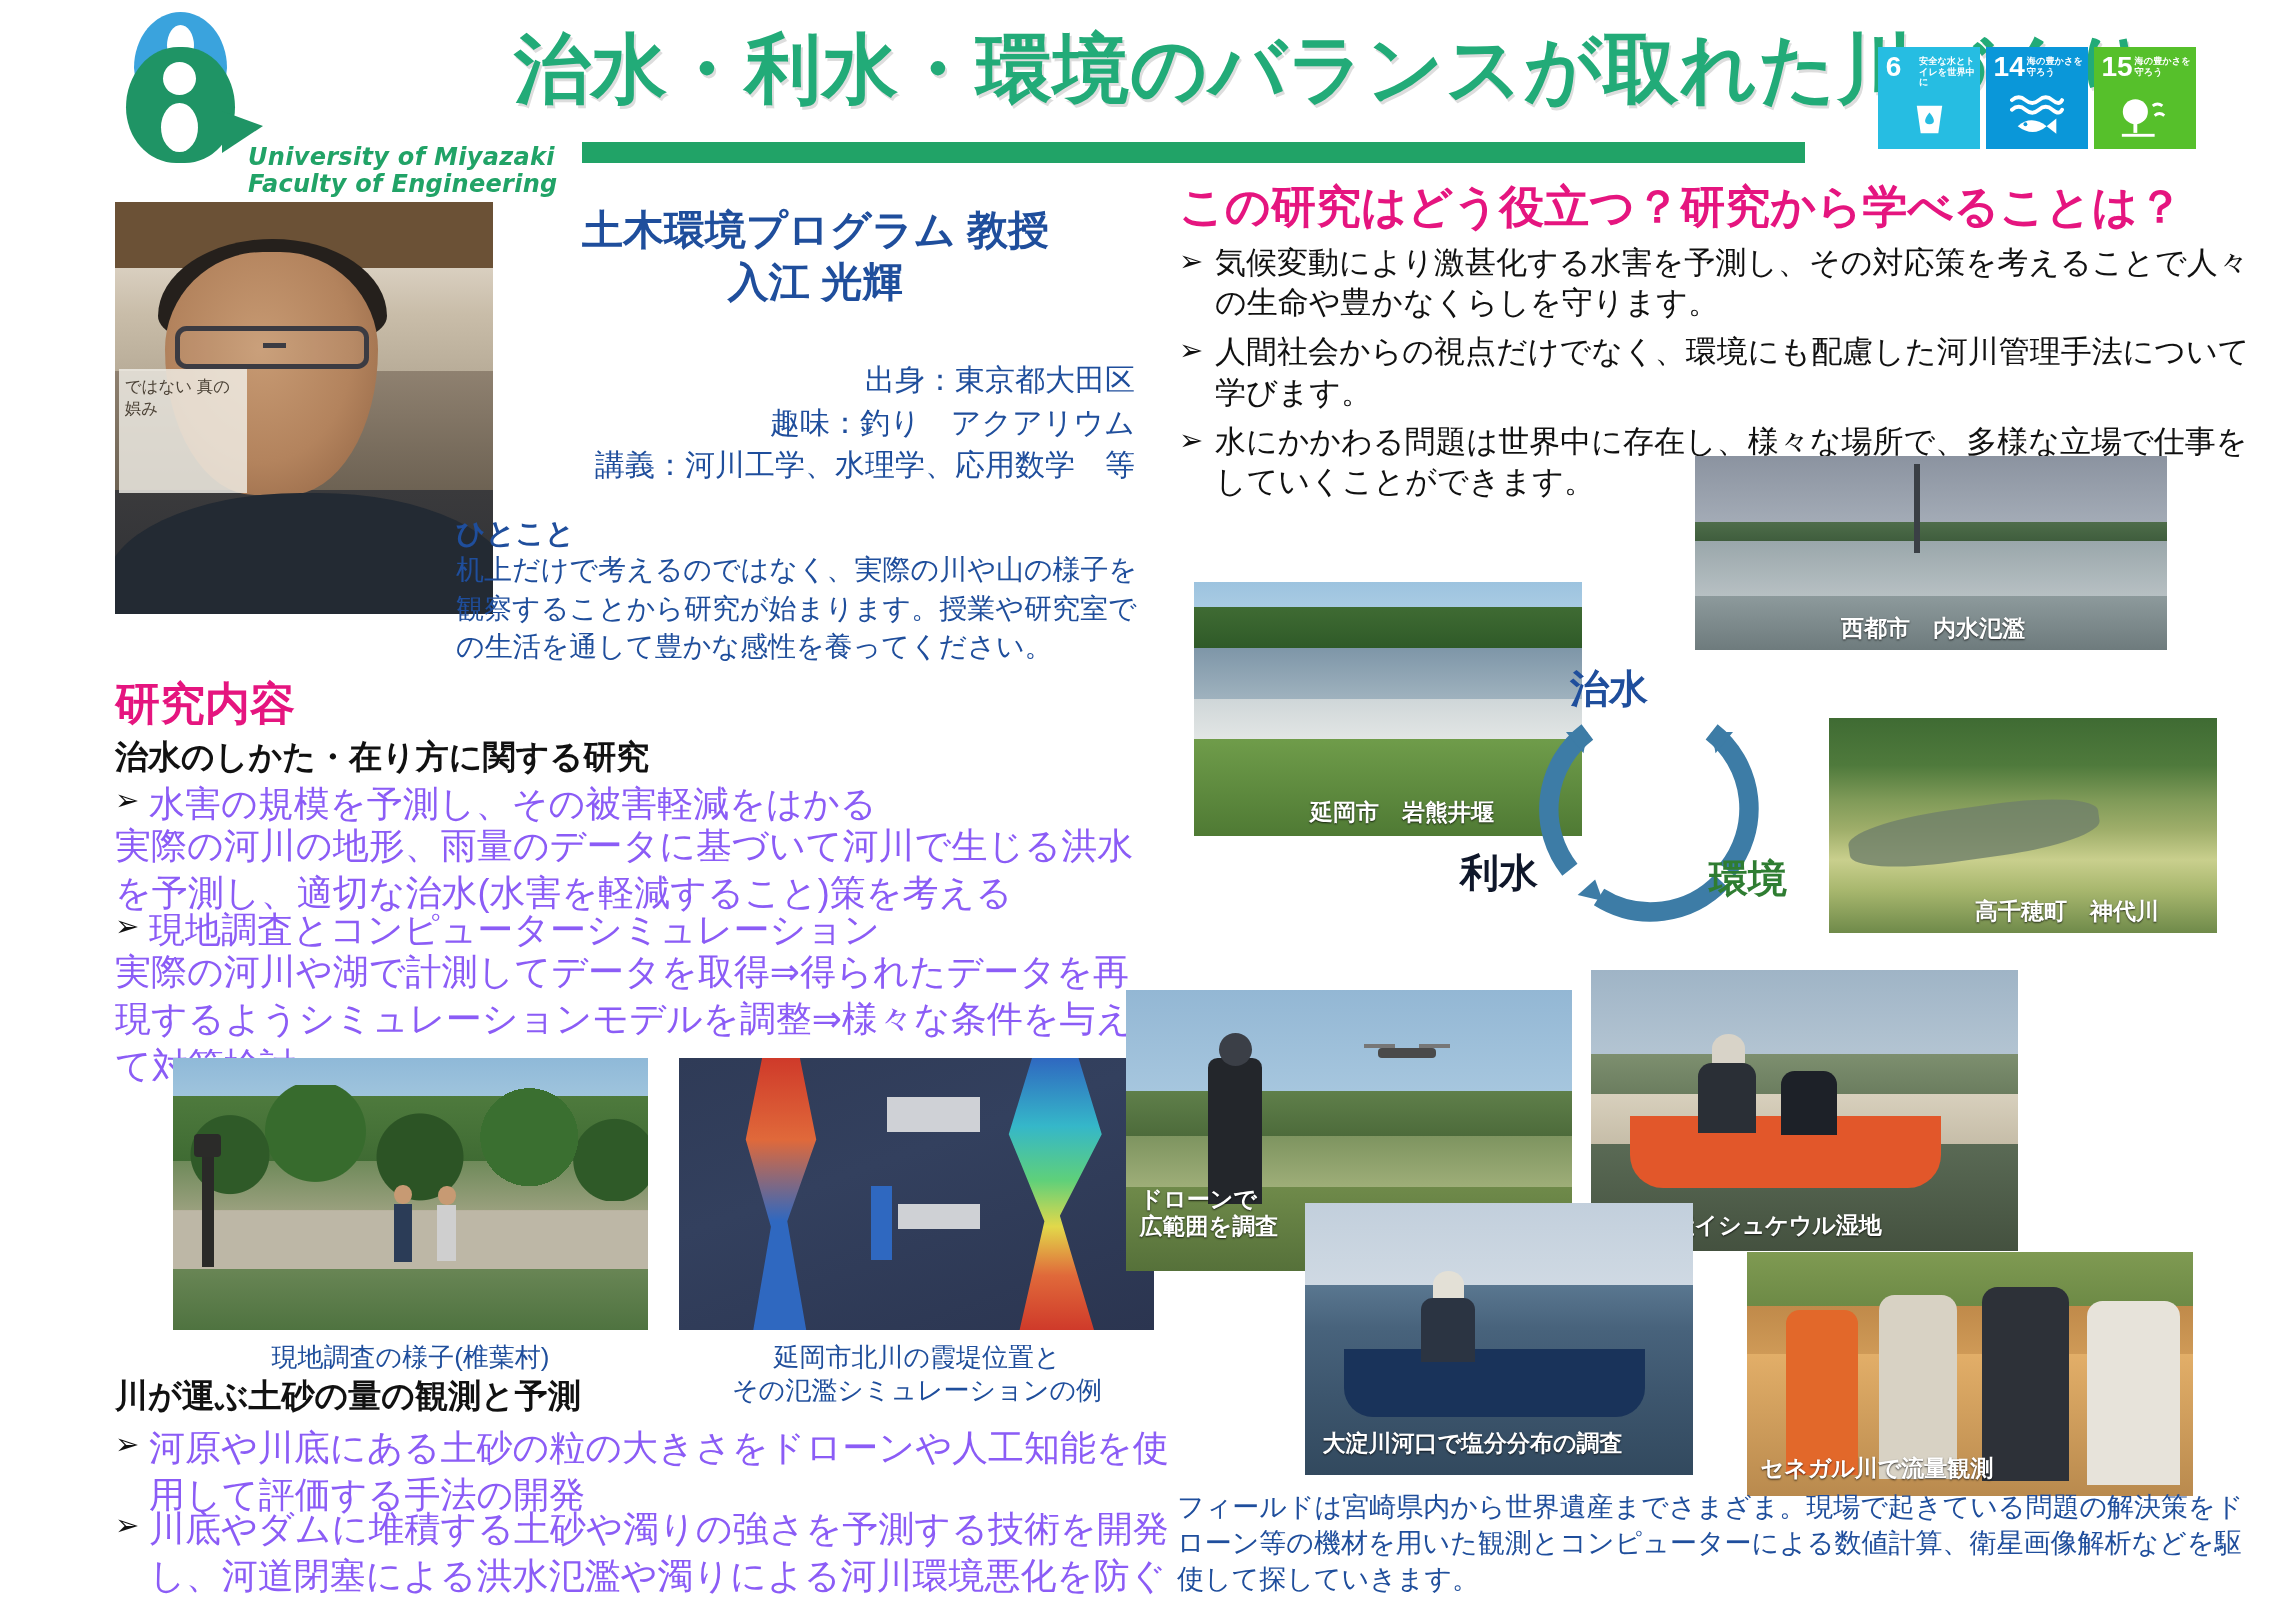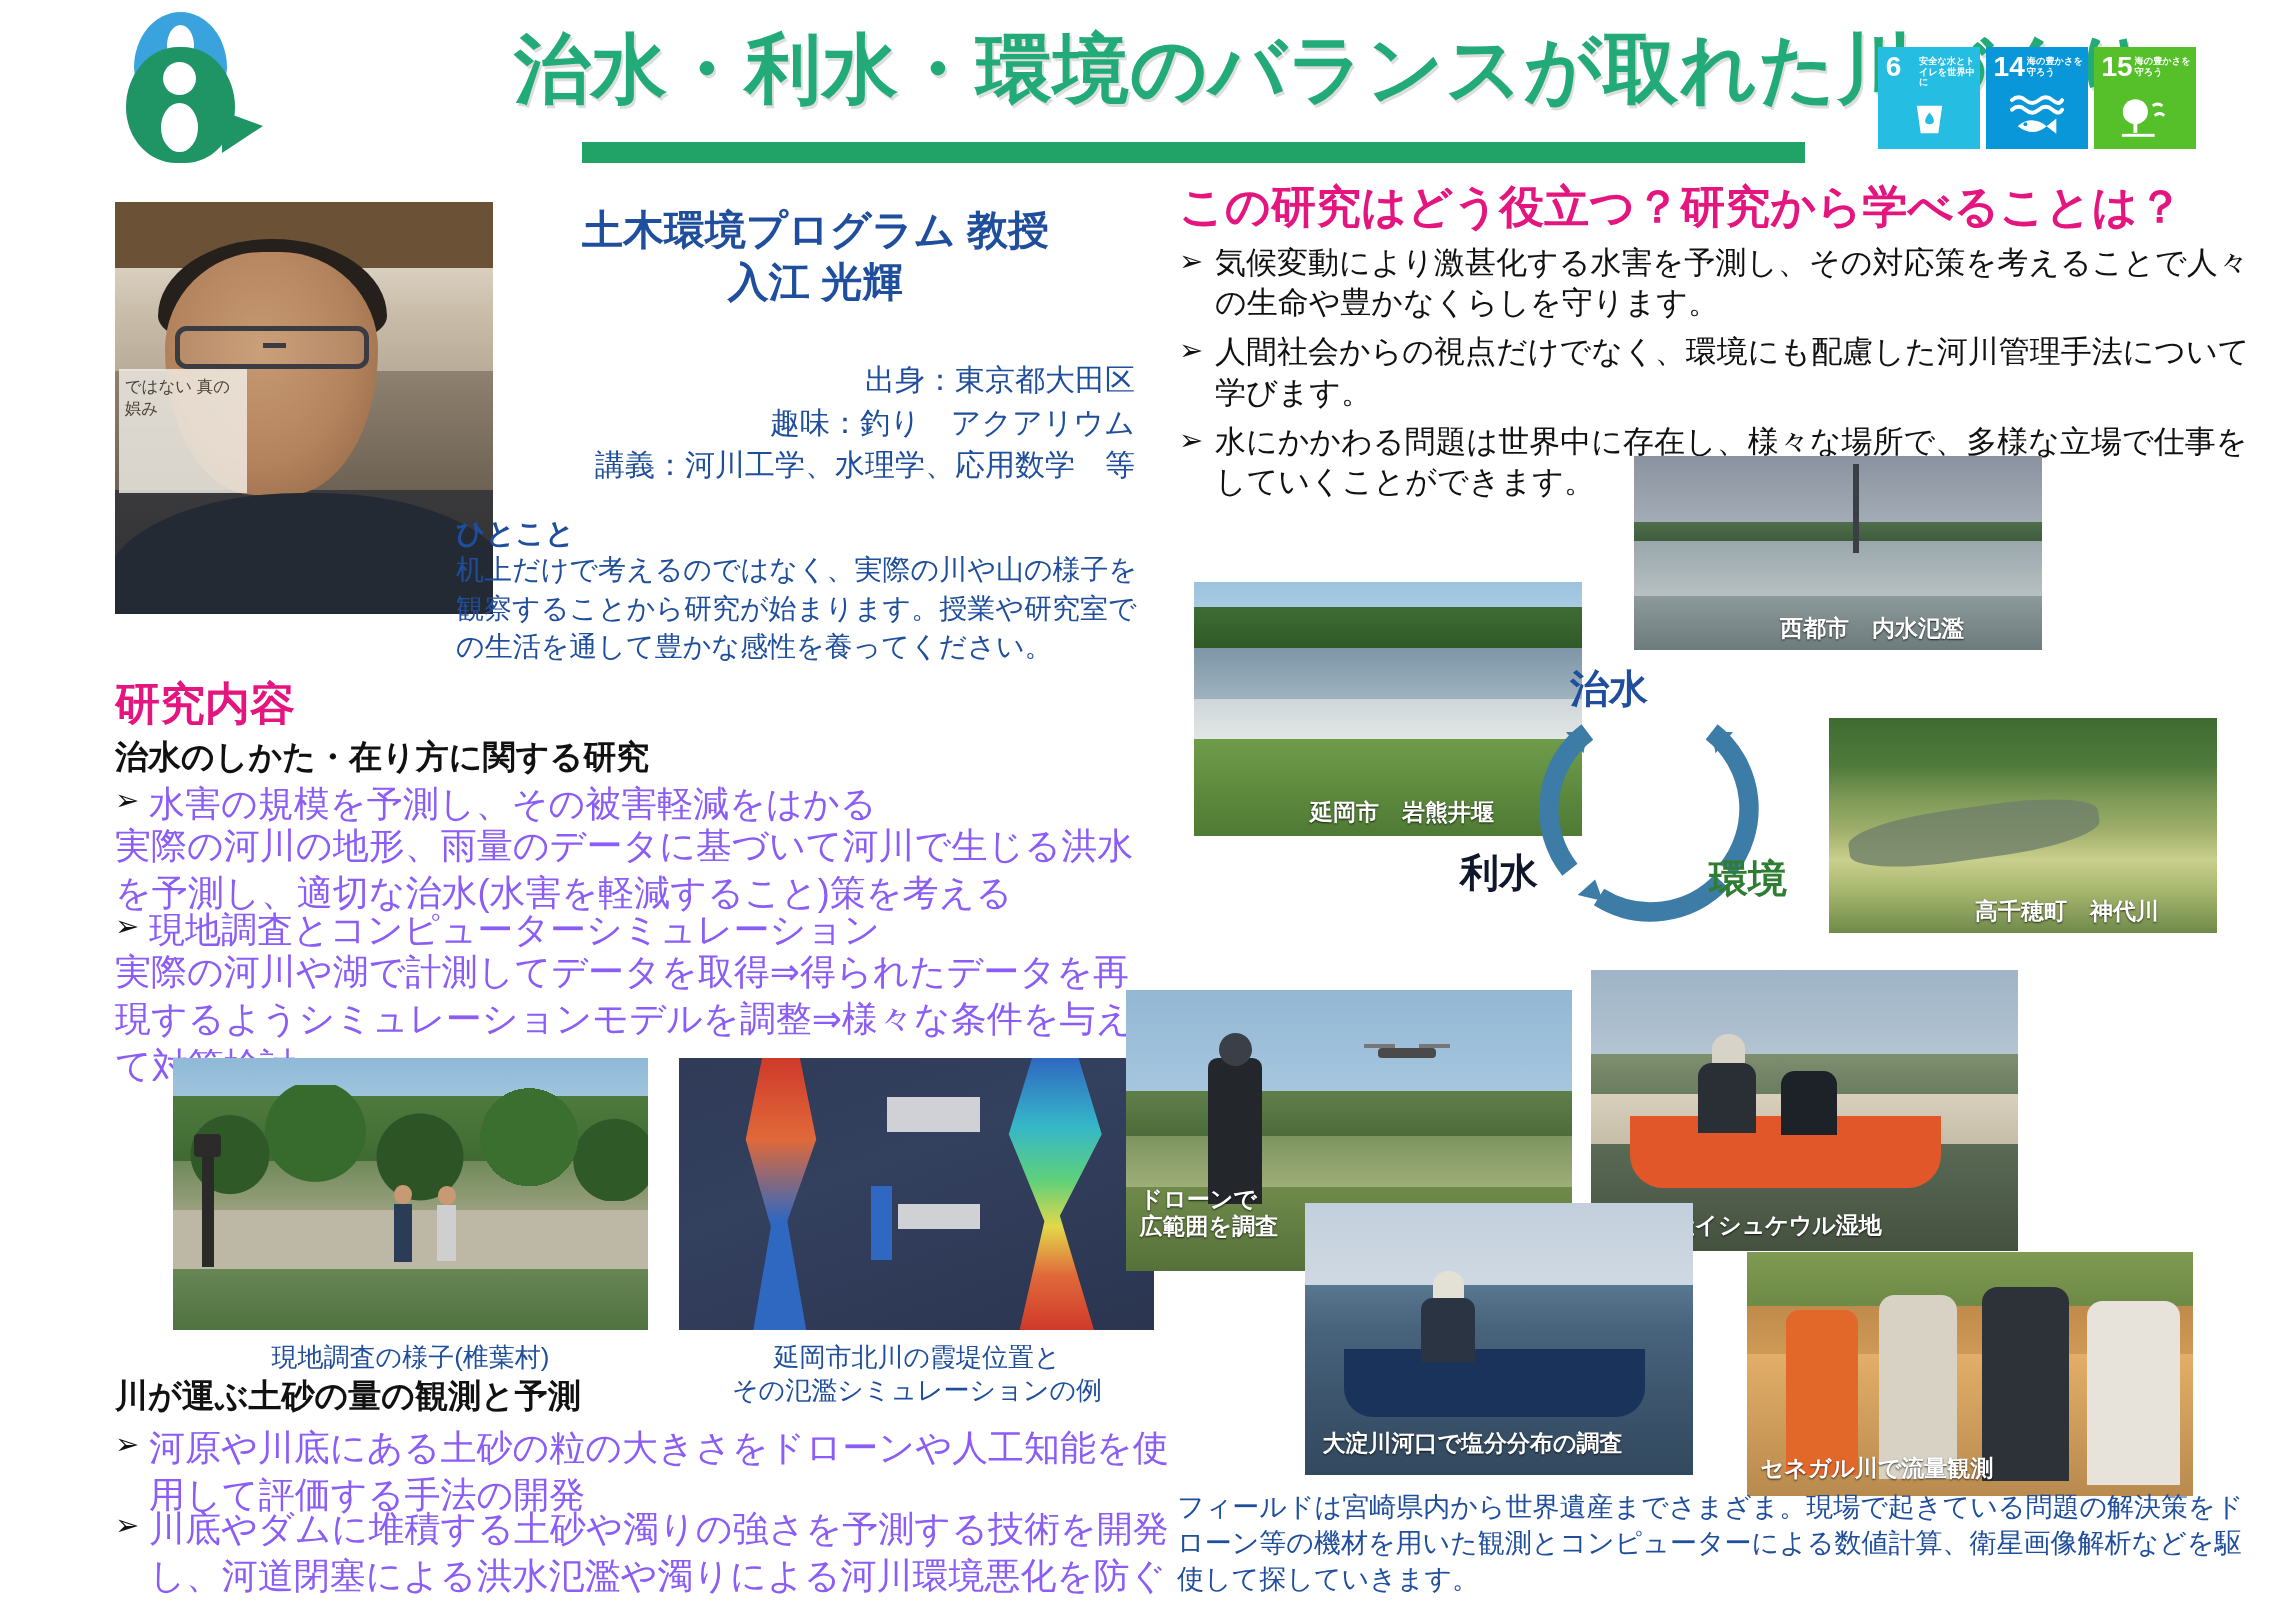--- a/index.html
+++ b/index.html
@@ -241,21 +241,21 @@
   .ph { position:absolute; overflow:hidden; }
   .ph-cap {
     position:absolute; color:#ffffff; font-size:23px; line-height:1.18;
     text-shadow:0 1px 1.9px rgba(0,0,0,0.75); font-weight:600;
   }
 
   #ph-iwakuma { left:1194px; top:582px; width:388px; height:254px;
     background:linear-gradient(180deg,#9cc3df 0%,#a9cbe3 10%,#3f6b33 10%,#2f5a28 26%,#7e96a8 26%,#9fb2be 46%,#cfd6d8 46%,#e2e6e5 62%,#6f9c4a 62%,#4f7a34 100%);}
   #ph-iwakuma .cap { left:116px; bottom:9.7px; }
 
-  #ph-saito { left:1634px; top:456px; width:408px; height:194px;
+  #ph-saito { left:1695px; top:456px; width:472px; height:194px;
     background:linear-gradient(180deg,#8b93a0 0%,#a3abb6 34%,#4e6d4a 34%,#3f5d3d 44%,#9aa7ab 44%,#b7c0c3 72%,#8d9a9c 72%,#6e7b7d 100%);}
   #ph-saito .pole2 { position:absolute; left:219px; top:7.8px; width:5.8px; height:89px; background:#3a3f45; }
   #ph-saito .cap { left:146px; bottom:7.8px; }
 
   #ph-kamiyo { left:1829px; top:718px; width:388px; height:215px;
     background:linear-gradient(180deg,#3f6b33 0%,#4f7a3c 22%,#7f9a58 38%,#9fae6a 52%,#c9cf8d 66%,#a8b76e 80%,#6f8a4a 100%);}
   #ph-kamiyo .water { position:absolute; left:19.4px; top:89px; width:252px; height:52px;
     background:#6f7f6a; border-radius:40%; transform:rotate(-8deg); opacity:.8; }
   #ph-kamiyo .cap { left:146px; bottom:7.8px; }
 
@@ -300,20 +300,24 @@
 <body>
 
 <div id="header">
 
   <div class="logo-mark">
     <div class="logo-blue"></div>
     <div class="logo-green"></div>
     <div class="logo-swoosh"></div>
   </div>
 
+  <div class="uni-name">
+    <span>University of Miyazaki</span>
+    <span>Faculty of Engineering</span>
+  </div>
 
   <div class="green-bar"></div>
 
   <div id="poster-title">治水・利水・環境のバランスが取れた川づくり</div>
 
   <div id="sdg-icons">
 
     <div class="sdg sdg-6">
       <div class="sdg-num">6</div>
       <div class="sdg-txt">安全な水とトイレを世界中に</div>

